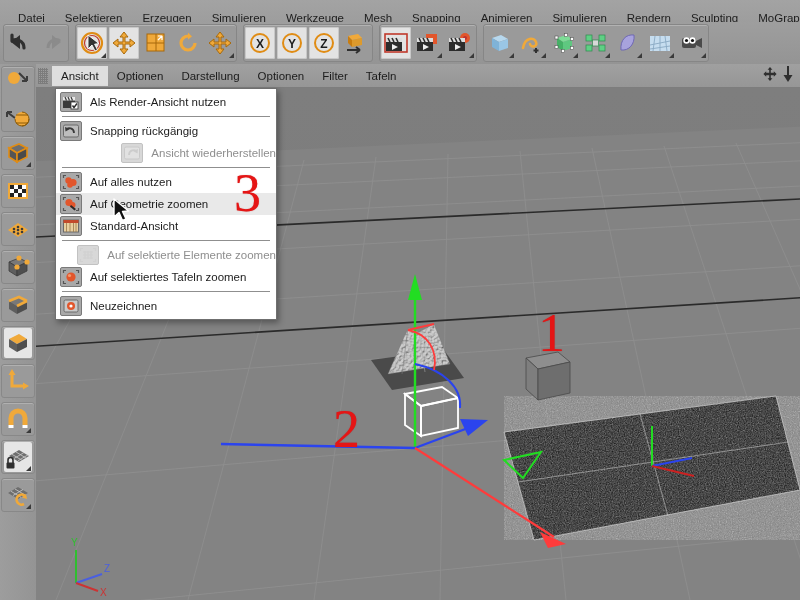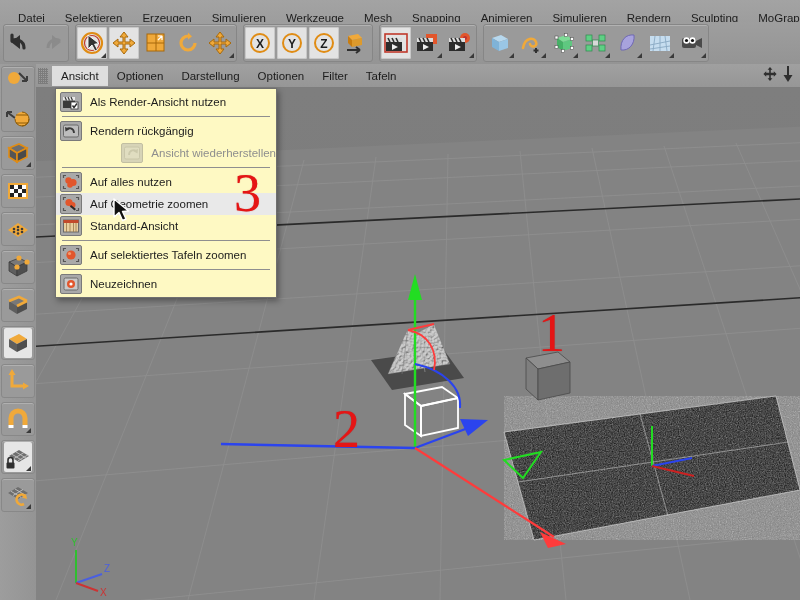--- a/index.html
+++ b/index.html
@@ -88,21 +88,21 @@
 
   
   .viewport{
     position:absolute;left:36px;top:88px;width:764px;height:512px;
     background:#7c7c7c;overflow:hidden;
   }
 
   
   .dropdown{
     position:absolute;left:55px;top:88px;width:220px;
-    background:#fef9c3;border:1px solid #6f6f6f;
+    background:#ffffff;border:1px solid #6f6f6f;
     box-shadow:2px 3px 6px rgba(0,0,0,.35);
     z-index:60;padding:2px 0;
   }
   .drow{
     position:relative;display:flex;align-items:center;height:22px;
     padding-left:4px;font-size:11.5px;color:#1c1c1c;
   }
   .drow.hl{background:#e9e9e9;}
   .drow.dis{color:#8e8e8e;justify-content:flex-end;}
   .drow .dlabel{margin-left:8px;white-space:nowrap;}
@@ -628,21 +628,21 @@
       </div>
       <div class="dsep"></div>
       <div class="drow">
         <div class="dicon">
           <svg width="18" height="16" viewBox="0 0 18 16">
             <rect x="1.5" y="2" width="15" height="12" rx="1.5" fill="#bdbdbd" stroke="#6a6a6a"></rect>
             <path d="M12 10 C12 5 6 4 4.5 6.5" stroke="#3a3a3a" stroke-width="1.8" fill="none"></path>
             <polygon points="3,4 8,6 3.5,8.5" fill="#3a3a3a"></polygon>
           </svg>
         </div>
-        <span class="dlabel">Rendern rückgängig</span>
+        <span class="dlabel">Snapping rückgängig</span>
       </div>
       <div class="drow dis">
         <div class="dicon dis">
           <svg width="18" height="16" viewBox="0 0 18 16">
             <rect x="1.5" y="2" width="15" height="12" rx="1.5" fill="#bdbdbd" stroke="#8a8a8a"></rect>
             <path d="M6 10 C6 5 12 4 13.5 6.5" stroke="#909090" stroke-width="1.8" fill="none"></path>
             <polygon points="15,4 10,6 14.5,8.5" fill="#909090"></polygon>
           </svg>
         </div>
         <span class="dlabel">Ansicht wiederherstellen</span>
@@ -680,20 +680,31 @@
             <rect x="1.5" y="2" width="15" height="12" fill="#e9cf9f" stroke="#6a6a6a"></rect>
             <rect x="1.5" y="2" width="15" height="3" fill="#c34a2c"></rect>
             <g stroke="#9a7a4a" stroke-width="0.8">
               <path d="M4.5 5 L4.5 14 M8 5 L8 14 M11.5 5 L11.5 14 M14 5 L14 14"></path>
             </g>
           </svg>
         </div>
         <span class="dlabel">Standard-Ansicht</span>
       </div>
       <div class="dsep"></div>
+      <div class="drow dis">
+        <div class="dicon dis">
+          <svg width="18" height="16" viewBox="0 0 18 16">
+            <g stroke="#9a9a9a" stroke-width="1.1" fill="none">
+              <path d="M1.5 4 L1.5 1.5 L4 1.5 M14 1.5 L16.5 1.5 L16.5 4 M16.5 12 L16.5 14.5 L14 14.5 M4 14.5 L1.5 14.5 L1.5 12"></path>
+              <path d="M4 5 L14 5 M4 8 L14 8 M4 11 L14 11 M6 4 L6 12 M9 4 L9 12 M12 4 L12 12"></path>
+            </g>
+          </svg>
+        </div>
+        <span class="dlabel">Auf selektierte Elemente zoomen</span>
+      </div>
       <div class="drow">
         <div class="dicon">
           <svg width="18" height="16" viewBox="0 0 18 16">
             <g stroke="#555" stroke-width="1.2" fill="none">
               <path d="M1.5 4 L1.5 1.5 L4 1.5 M14 1.5 L16.5 1.5 L16.5 4 M16.5 12 L16.5 14.5 L14 14.5 M4 14.5 L1.5 14.5 L1.5 12"></path>
             </g>
             <circle cx="9" cy="8" r="4.6" fill="#e2562c"></circle>
             <circle cx="7.5" cy="6.5" r="1.6" fill="#f59a6e"></circle>
           </svg>
         </div>

